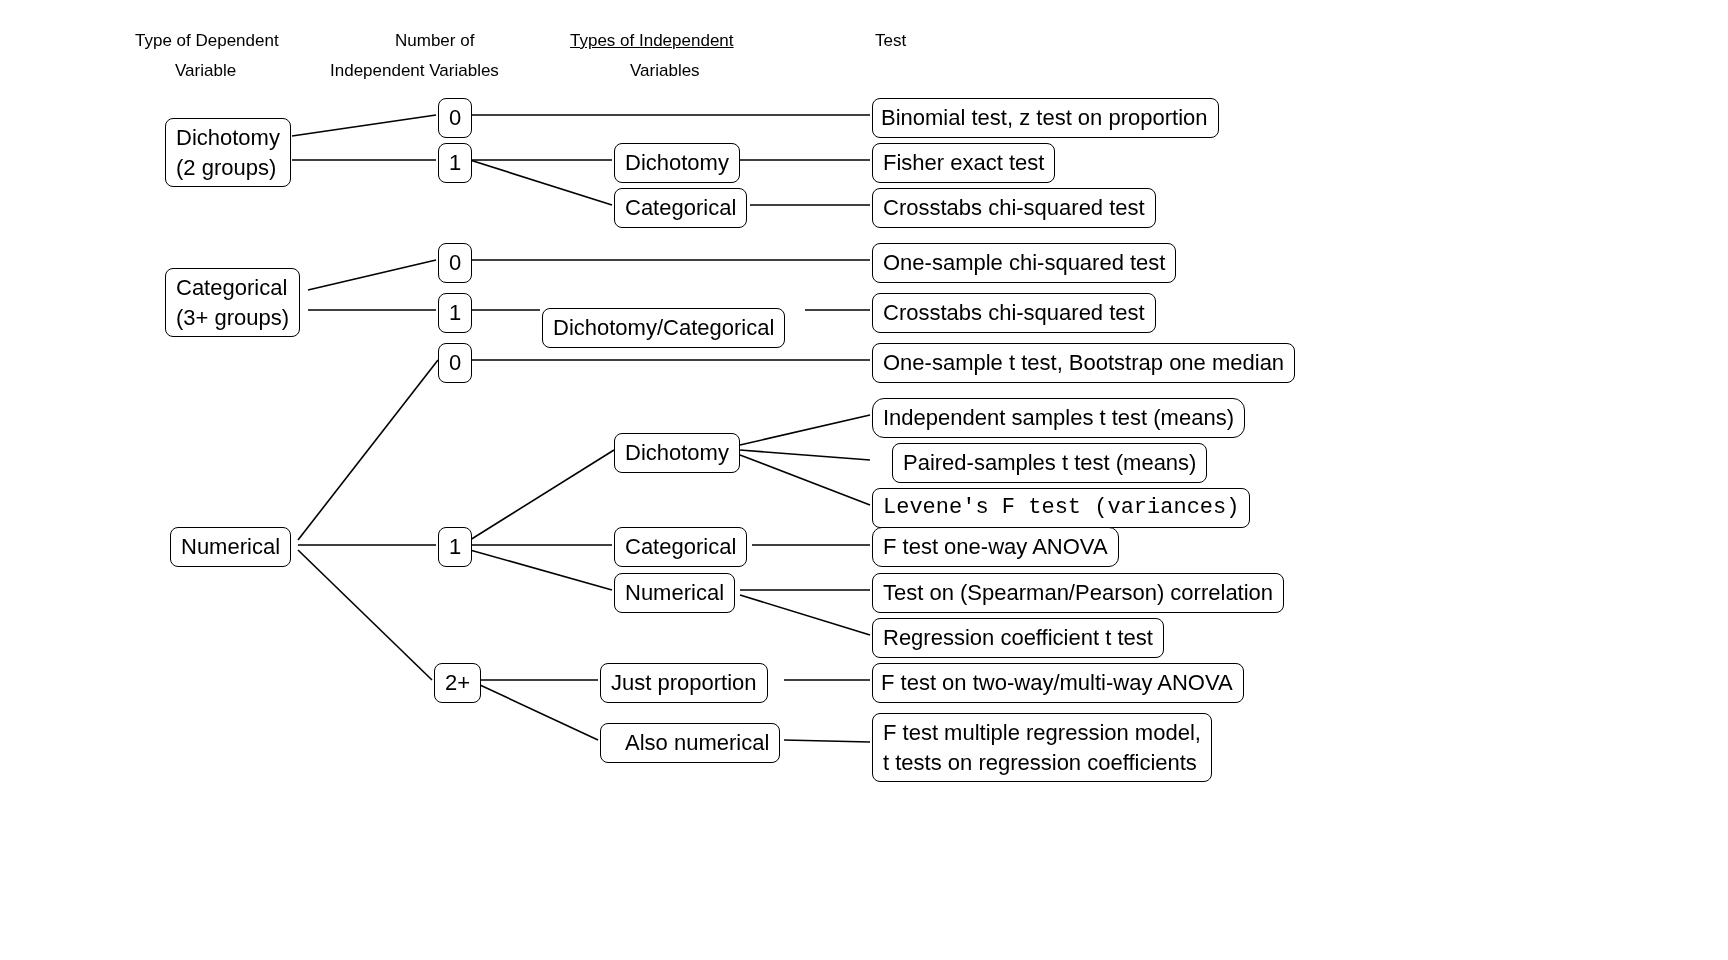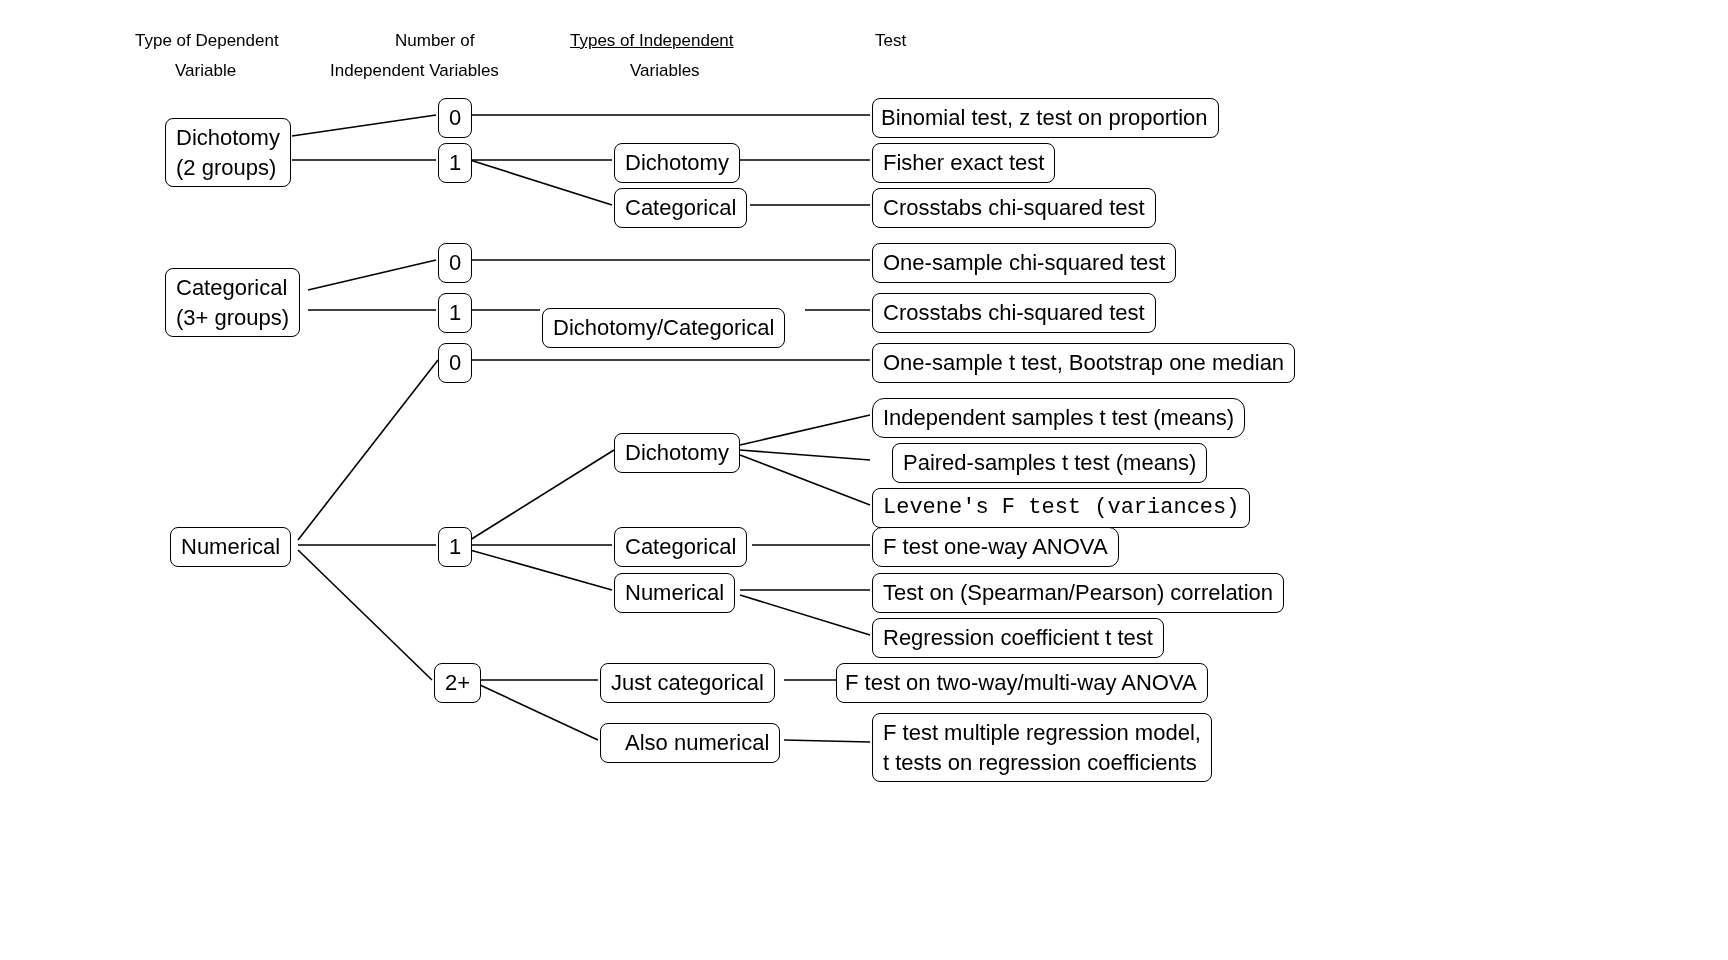--- a/index.html
+++ b/index.html
@@ -127,34 +127,34 @@
   <div class="node" style="left:438px; top:343px;">0</div>
   <div class="node" style="left:438px; top:527px;">1</div>
   <div class="node" style="left:434px; top:663px;">2+</div>
 
   <div class="node" style="left:614px; top:143px;">Dichotomy</div>
   <div class="node" style="left:614px; top:188px;">Categorical</div>
   <div class="node" style="left:542px; top:308px;text-align:right;">Dichotomy/Categorical</div>
   <div class="node" style="left:614px; top:433px;">Dichotomy</div>
   <div class="node" style="left:614px; top:527px;">Categorical</div>
   <div class="node" style="left:614px; top:573px;">Numerical</div>
-  <div class="node" style="left:600px; top:663px;">Just categorical</div>
+  <div class="node" style="left:600px; top:663px;">Just proportion</div>
   <div class="node" style="left:600px; top:723px;padding-left:24px;">Also numerical</div>
 
   <div class="node" style="left:872px; top:98px;padding-left:8px;">Binomial test, z test on proportion</div>
   <div class="node" style="left:872px; top:143px;">Fisher exact test</div>
   <div class="node" style="left:872px; top:188px;">Crosstabs chi-squared test</div>
   <div class="node" style="left:872px; top:243px;">One-sample chi-squared test</div>
   <div class="node" style="left:872px; top:293px;">Crosstabs chi-squared test</div>
   <div class="node" style="left:872px; top:343px;">One-sample t test, Bootstrap one median</div>
   <div class="node" style="left:872px; top:398px;border-radius:12px;">Independent samples t test (means)</div>
   <div class="node" style="left:844px; top:443px;margin-left:48px;">Paired-samples t test (means)</div>
   <div class="node" style="left:872px; top:488px;font-family:Liberation Mono, monospace;">Levene's F test (variances)</div>
   <div class="node" style="left:872px; top:527px;border-radius:10px;">F test one-way ANOVA</div>
   <div class="node" style="left:872px; top:618px;">Regression coefficient t test</div>
   <div class="node" style="left:872px; top:573px;">Test on (Spearman/Pearson) correlation</div>
-  <div class="node" style="left:836px; top:663px;padding-left:8px;">F test on two-way/multi-way ANOVA</div>
+  <div class="node" style="left:872px; top:663px;padding-left:8px;">F test on two-way/multi-way ANOVA</div>
   <div class="node multi" style="left:872px; top:713px;">
     <span>F test multiple regression model,</span><br>
     <span>t tests on regression coefficients</span>
   </div>
 
 </div>
 
 </body></html>

